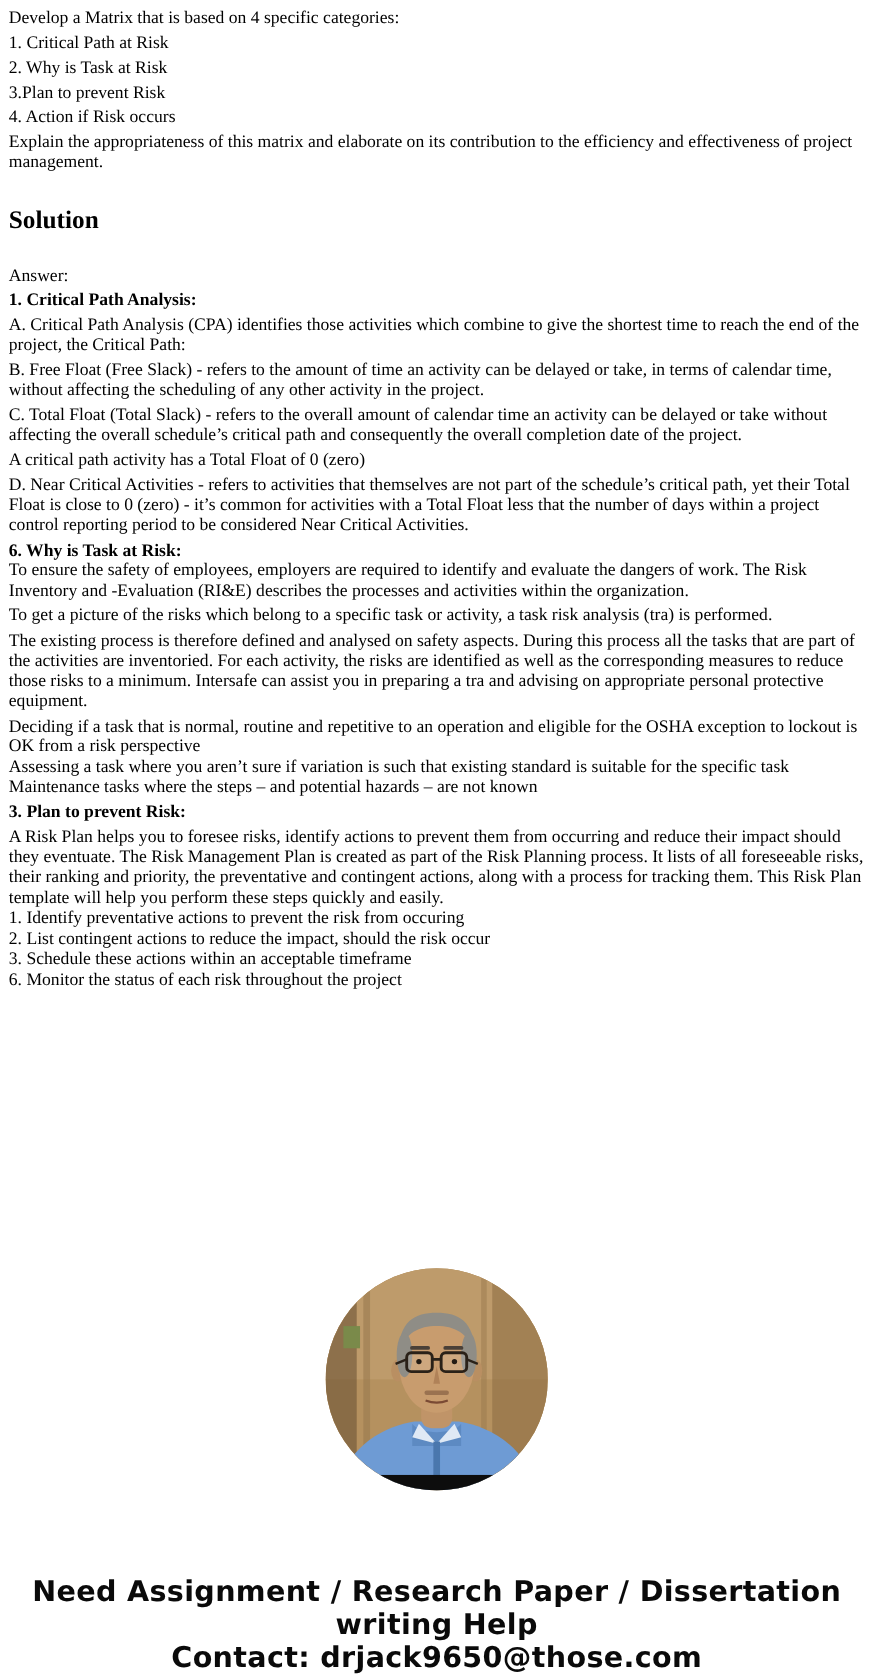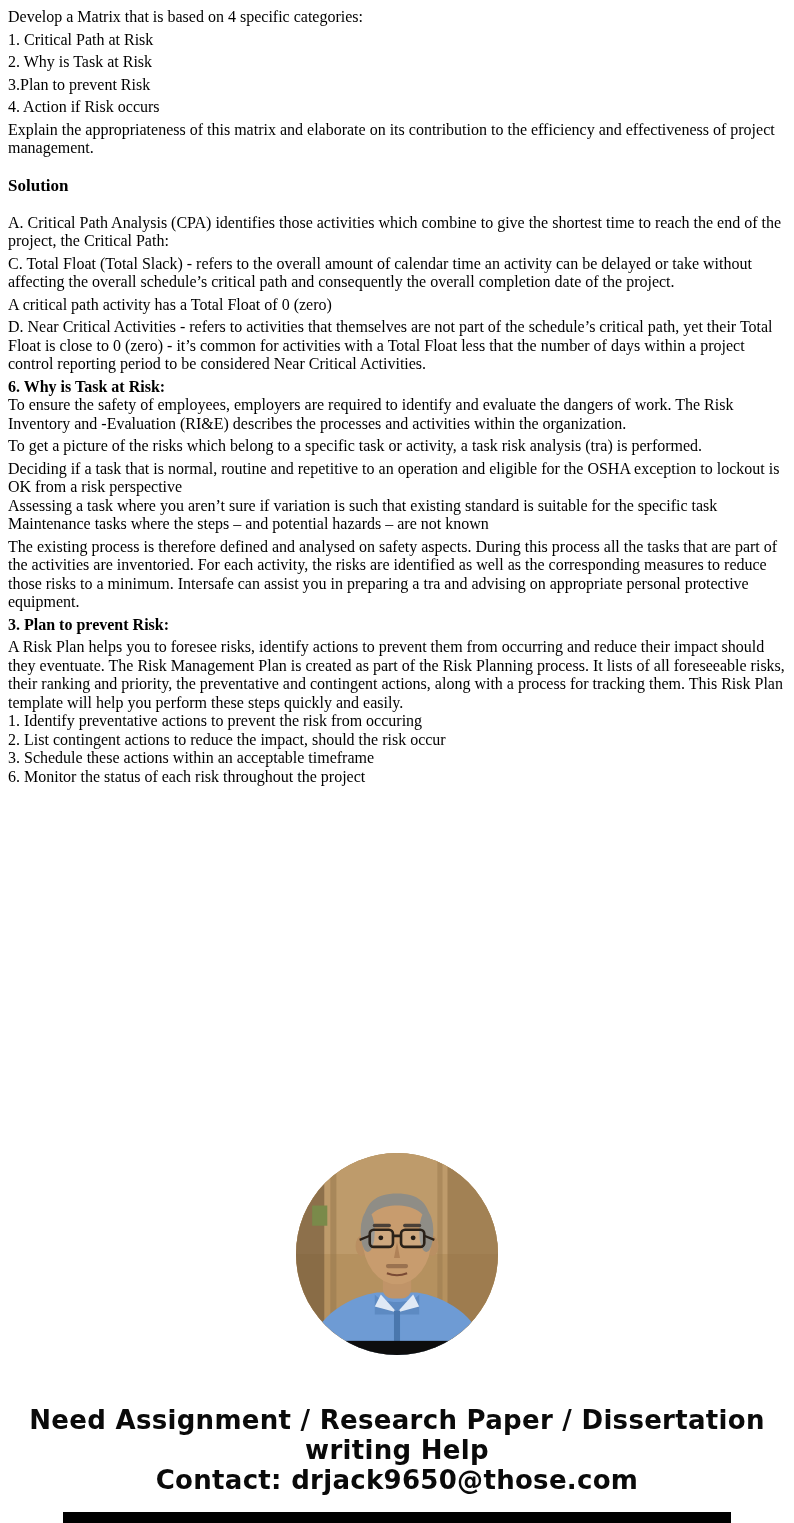--- a/index.html
+++ b/index.html
@@ -16,35 +16,35 @@
     padding: 8px 8px 0 8px;
     box-sizing: border-box;
     font-size: 16px;
     line-height: 18.5px;
   }
   .doc p { margin: 4px 0; }
   .doc p:first-child { margin-top: 0; }
   .b { font-weight: bold; }
   .block { display: block; }
   .solution {
-    font-size: 17px;
+    font-size: 23px;
     font-weight: bold;
-    margin: 18px 0;
+    margin: 32px 0;
     line-height: 20px;
   }
   .avatar-wrap {
     margin: 28px auto 0 auto;
     width: 202px;
     height: 202px;
     border-radius: 50%;
     overflow: hidden;
     background: #b5915f;
   }
   .footer-text {
-    margin-top: 50px;
+    margin-top: 77px;
     text-align: center;
     font-family: "DejaVu Sans", sans-serif;
     font-weight: 700;
     font-size: 26px;
     line-height: 30px;
     color: #0a0a0a;
     letter-spacing: 0.3px;
   }
   .bottom-bar {
     margin: 17px auto 0 auto;
@@ -59,39 +59,42 @@
 <div class="doc">
   <p>Develop a Matrix that is based on 4 specific categories:</p>
   <p>1. Critical Path at Risk</p>
   <p>2. Why is Task at Risk</p>
   <p>3.Plan to prevent Risk</p>
   <p>4. Action if Risk occurs</p>
   <p>Explain the appropriateness of this matrix and elaborate on its contribution to the efficiency and effectiveness of project management.</p>
 
   <h2 class="solution">Solution</h2>
 
+  <p>Answer:</p>
 
+  <p class="b">1. Critical Path Analysis:</p>
   <p>A. Critical Path Analysis (CPA) identifies those activities which combine to give the shortest time to reach the end of the project, the Critical Path:</p>
+  <p>B. Free Float (Free Slack) - refers to the amount of time an activity can be delayed or take, in terms of calendar time, without affecting the scheduling of any other activity in the project.</p>
   <p>C. Total Float (Total Slack) - refers to the overall amount of calendar time an activity can be delayed or take without affecting the overall schedule’s critical path and consequently the overall completion date of the project.</p>
   <p>A critical path activity has a Total Float of 0 (zero)</p>
   <p>D. Near Critical Activities - refers to activities that themselves are not part of the schedule’s critical path, yet their Total Float is close to 0 (zero) - it’s common for activities with a Total Float less that the number of days within a project control reporting period to be considered Near Critical Activities.</p>
 
   <p>
     <span class="b block">6. Why is Task at Risk:</span>
     <span class="block">To ensure the safety of employees, employers are required to identify and evaluate the dangers of work. The Risk Inventory and -Evaluation (RI&amp;E) describes the processes and activities within the organization.</span>
   </p>
   <p>
     <span class="block">To get a picture of the risks which belong to a specific task or activity, a task risk analysis (tra) is performed.</span>
   </p>
+  <p>The existing process is therefore defined and analysed on safety aspects. During this process all the tasks that are part of the activities are inventoried. For each activity, the risks are identified as well as the corresponding measures to reduce those risks to a minimum. Intersafe can assist you in preparing a tra and advising on appropriate personal protective equipment.</p>
   <p>
     <span class="block">Deciding if a task that is normal, routine and repetitive to an operation and eligible for the OSHA exception to lockout is OK from a risk perspective</span>
     <span class="block">Assessing a task where you aren’t sure if variation is such that existing standard is suitable for the specific task</span>
     <span class="block">Maintenance tasks where the steps – and potential hazards – are not known</span>
   </p>
-  <p>The existing process is therefore defined and analysed on safety aspects. During this process all the tasks that are part of the activities are inventoried. For each activity, the risks are identified as well as the corresponding measures to reduce those risks to a minimum. Intersafe can assist you in preparing a tra and advising on appropriate personal protective equipment.</p>
 
   <p class="b">3. Plan to prevent Risk:</p>
   <p>
     <span class="block">A Risk Plan helps you to foresee risks, identify actions to prevent them from occurring and reduce their impact should they eventuate. The Risk Management Plan is created as part of the Risk Planning process. It lists of all foreseeable risks, their ranking and priority, the preventative and contingent actions, along with a process for tracking them. This Risk Plan template will help you perform these steps quickly and easily.</span>
     <span class="block">1. Identify preventative actions to prevent the risk from occuring</span>
     <span class="block">2. List contingent actions to reduce the impact, should the risk occur</span>
     <span class="block">3. Schedule these actions within an acceptable timeframe</span>
     <span class="block">6. Monitor the status of each risk throughout the project</span>
   </p>
 

